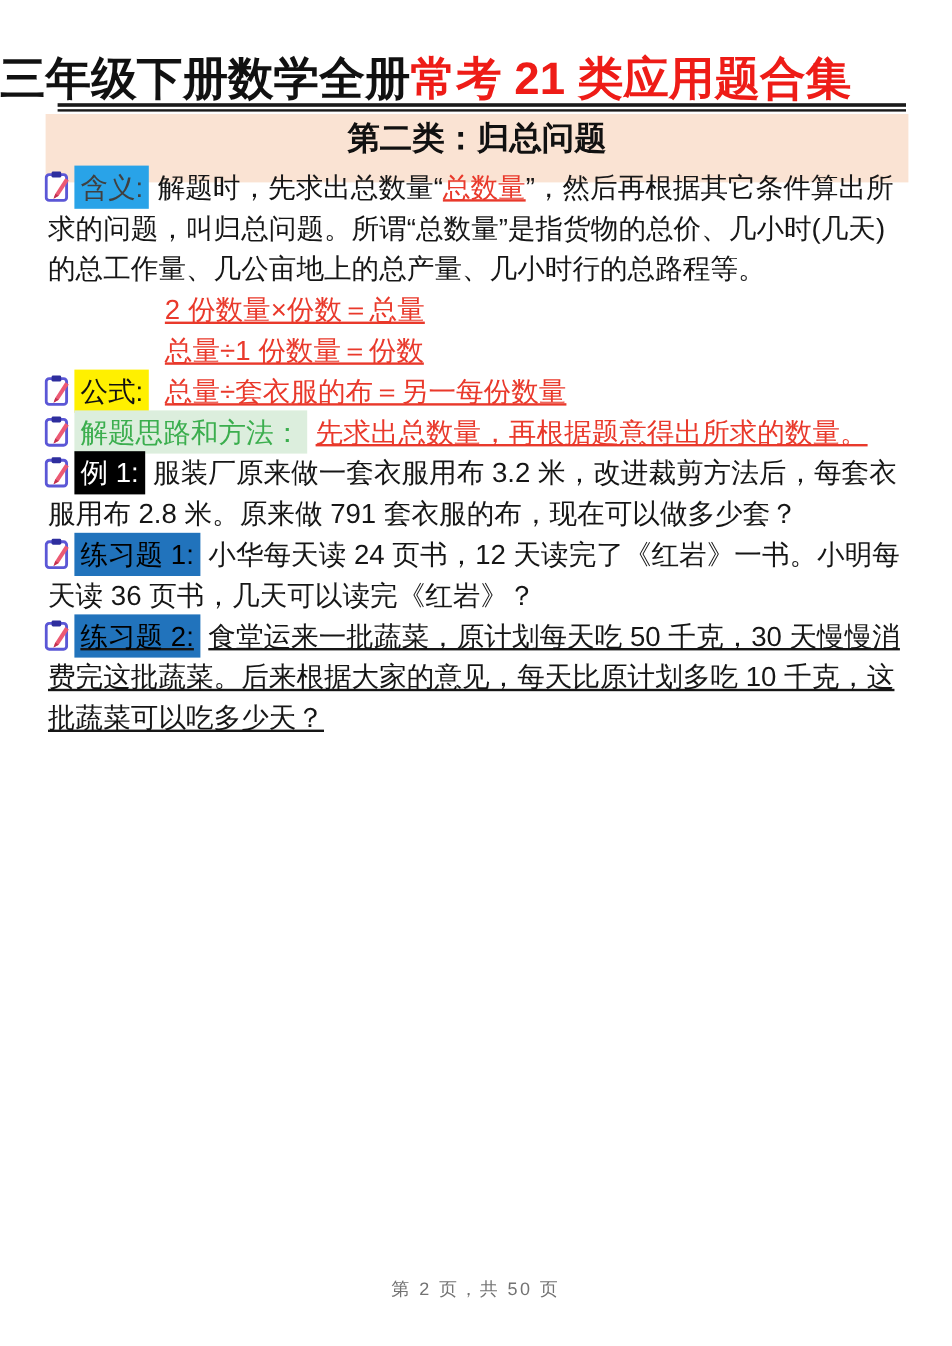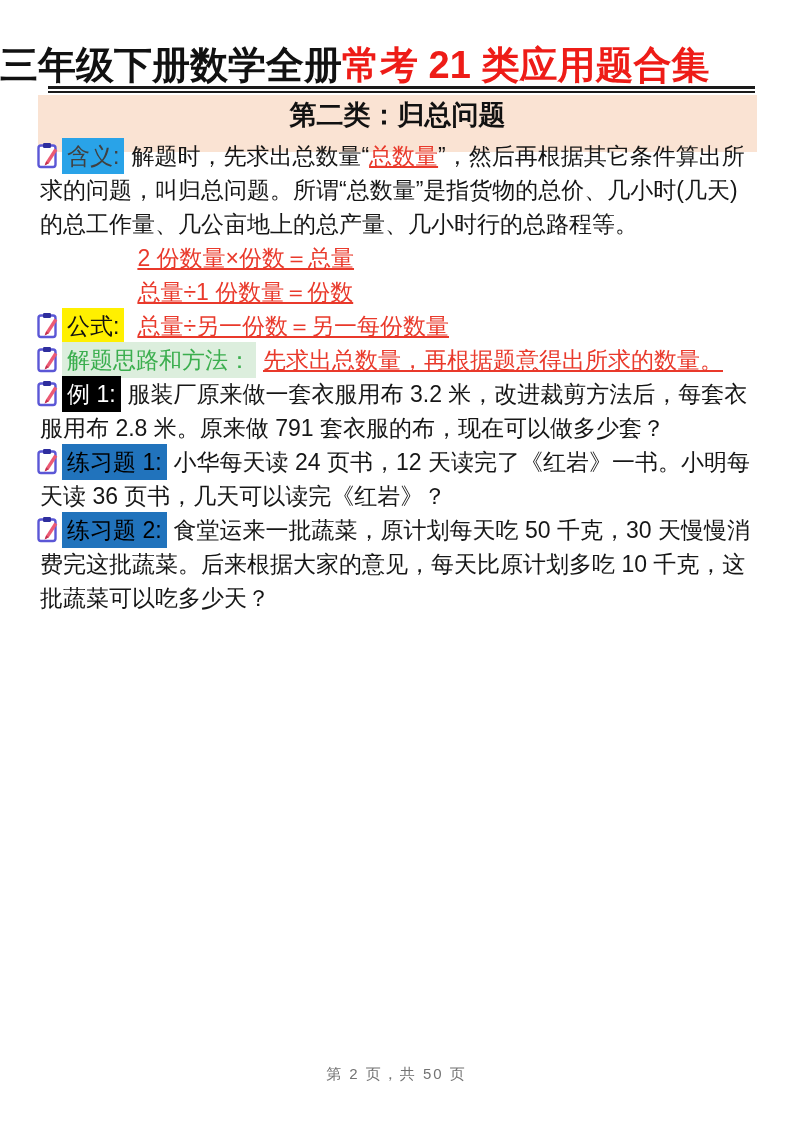--- a/index.html
+++ b/index.html
@@ -56,21 +56,21 @@
   .label-green     { background: #000000; color: #ffffff; }
   .label-navy      { background: #2173bc; color: #000000; }
 
   .red { color: #e9392b; text-decoration: underline; }
 
   .formula-row, .method-row { display: flex; align-items: flex-end; }
   .formula-row .lead, .method-row .lead { flex: 0 0 auto; white-space: nowrap; }
   .formula-lines { margin-left: 6px; }
 
   .sec-practice1 { margin-top: 175px; }
-  .sec-practice2 { margin-top: 160px; }
+  .sec-practice2 { margin-top: 160px; text-decoration: underline; }
 
   .footer {
     position: absolute; top: 1065px; left: 0; width: 100%;
     text-align: center; font-size: 15px; color: #737373;
     letter-spacing: 2px;
   }
 </style>
 </head>
 <body>
 
@@ -104,21 +104,21 @@
             <rect x="1.5" y="3.5" width="17" height="21.5" rx="2.5" fill="#ffffff" stroke="#5b57d6" stroke-width="2.4"></rect>
             <rect x="6" y="1" width="8" height="5" rx="1.2" fill="#2e2e9e"></rect>
             <path d="M7.6 23.6 L9.1 19.4 L17.4 6.6 L20.3 8.5 L11.9 21.2 Z" fill="#ec5a74"></path>
             <path d="M7.6 23.6 L9.1 19.4 L11.9 21.2 Z" fill="#c03050"></path>
           </svg>
         </span><span class="label label-yellow">公式:</span>
       </span>
       <div class="formula-lines red">
         <div>2 份数量×份数＝总量</div>
         <div>总量÷1 份数量＝份数</div>
-        <div>总量÷另一份数＝另一每份数量</div>
+        <div>总量÷套衣服的布＝另一每份数量</div>
       </div>
     </div>
 
     <div class="row method-row">
       <span class="lead">
         <span class="icon">
           <svg width="22" height="27" viewBox="0 0 22 27">
             <rect x="1.5" y="3.5" width="17" height="21.5" rx="2.5" fill="#ffffff" stroke="#5b57d6" stroke-width="2.4"></rect>
             <rect x="6" y="1" width="8" height="5" rx="1.2" fill="#2e2e9e"></rect>
             <path d="M7.6 23.6 L9.1 19.4 L17.4 6.6 L20.3 8.5 L11.9 21.2 Z" fill="#ec5a74"></path>

